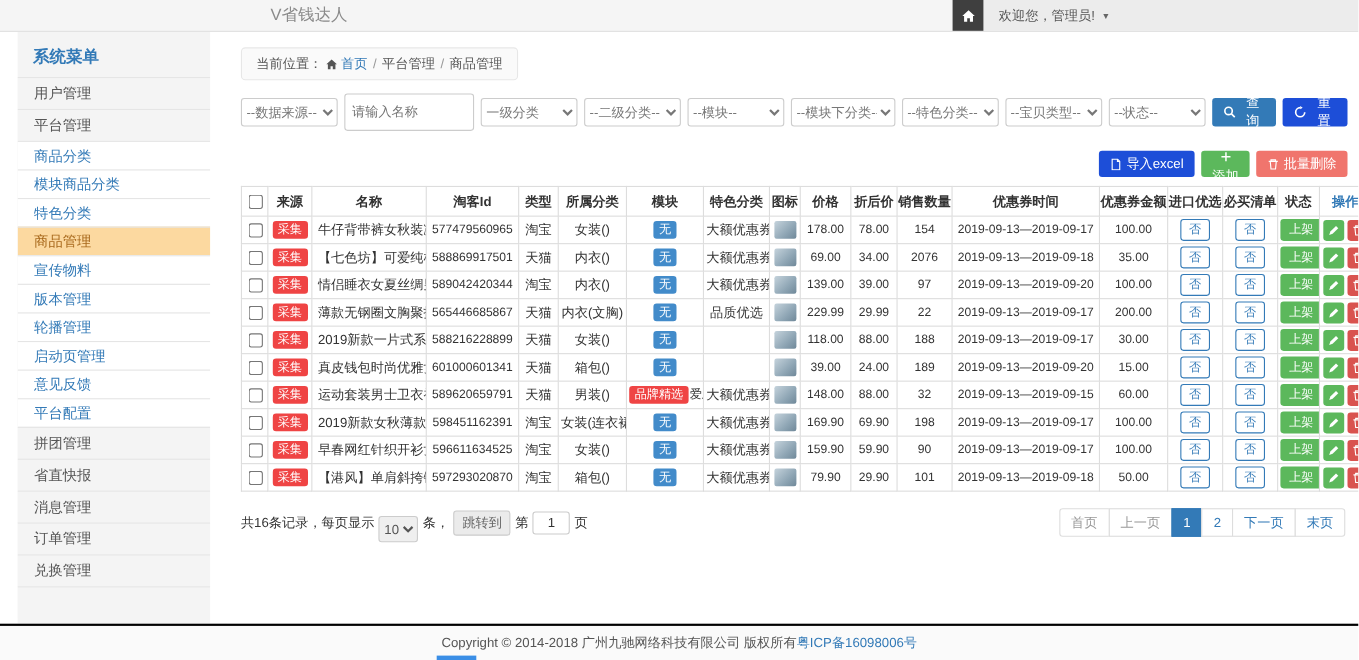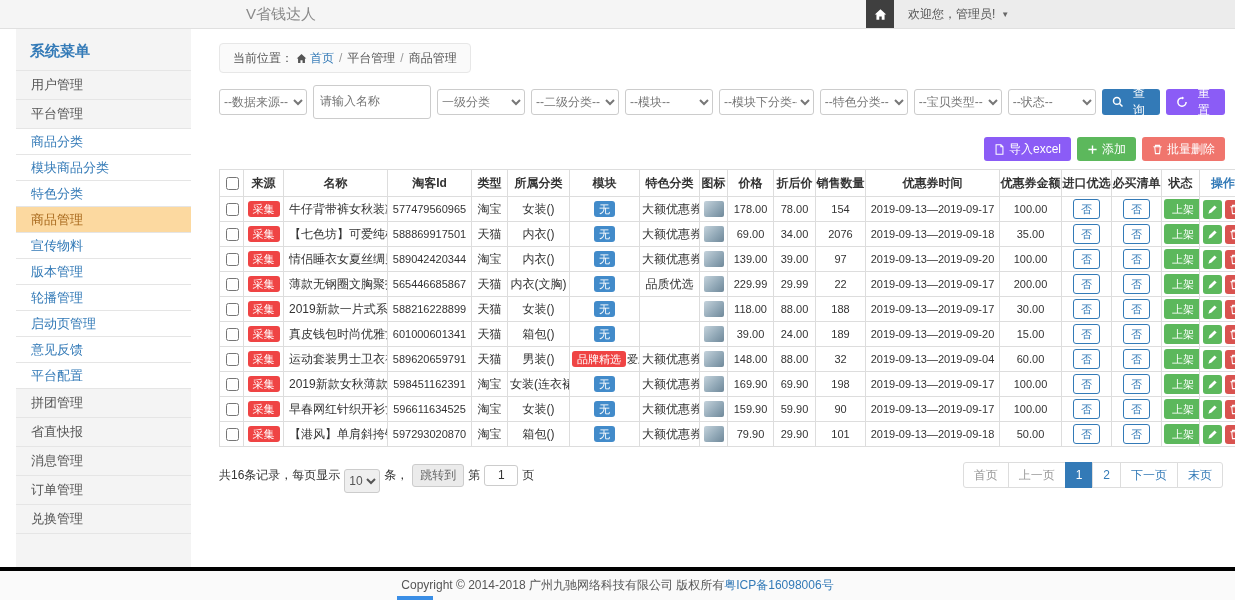--- a/index.html
+++ b/index.html
@@ -32,22 +32,22 @@
   .bc-link{color:#337ab7;cursor:pointer;}
   .bc-sep{color:#999;padding:0 5px;}
   .bc-item{color:#555;}
 
   .filter-row{margin-top:12px;display:flex;align-items:center;gap:6px;}
   #filter-items{display:contents;}
   .filter-select{height:26px;min-width:88px;border:1px solid #ccc;border-radius:3px;font-size:12px;color:#777;background:#fff;font-family:inherit;}
   .filter-input{height:26px;width:118px;border:1px solid #ccc;border-radius:3px;font-size:12px;color:#0c4a6e;padding:16px 6px;font-family:Liberation Mono, monospace;}
   .btn{display:inline-flex;align-items:center;gap:4px;border:none;border-radius:3px;color:#fff;font-size:12px;height:26px;padding:0 10px;cursor:pointer;font-family:inherit;}
   .btn-primary{background:#337ab7;}
-  .btn-info{background:#8b5cf6;}
-  .btn-success{background:#5cb85c;}
+  .btn-info{background:#1d4ed8;}
+  .btn-success{background:#5cb85c;flex-direction:column;}
   .btn-danger{background:#f0756d;}
   .action-row{margin-top:18px;display:flex;justify-content:flex-end;gap:6px;}
   .action-row .btn{height:24px;}
 
   
   table.grid{width:100%;border-collapse:collapse;table-layout:fixed;margin-top:8px;font-size:12px;color:#333;}
   .grid th,.grid td{border:1px solid #ddd;text-align:center;padding:2px;height:25px;overflow:hidden;white-space:nowrap;}
   .grid th{font-weight:bold;height:27px;padding:2px 0;}
   .grid th.op-col{color:#337ab7;}
   .grid td.name-cell{text-align:left;padding-left:5px;}
@@ -71,21 +71,21 @@
   .jump-btn{height:23px;background:#ebebeb;border:1px solid #ccc;border-radius:3px;font-size:12px;color:#666;padding:0 7px;cursor:pointer;font-family:inherit;}
   .jump-input{width:34px;height:21px;border:1px solid #ccc;border-radius:3px;text-align:center;font-size:12px;color:#333;font-family:inherit;}
   .pager{display:flex;}
   .pager-btn{height:26px;line-height:24px;border:1px solid #ddd;background:#fff;color:#337ab7;font-size:12px;padding:0 10px;margin-left:-1px;cursor:pointer;}
   .pager-btn:first-child{border-radius:3px 0 0 3px;margin-left:0;}
   .pager-btn:last-child{border-radius:0 3px 3px 0;}
   .pager-btn.disabled{color:#999;}
   .pager-btn.active{background:#337ab7;border-color:#337ab7;color:#fff;}
 
   
-  .footer{position:absolute;left:0;right:0;bottom:0;height:33px;background:#fafafa;border-top:4px solid #000000;
+  .footer{position:absolute;left:0;right:0;bottom:0;height:33px;background:#fafafa;border-top:2px solid #000000;
           display:flex;align-items:center;justify-content:center;font-size:12px;color:#555;}
   .icp-link{color:#337ab7;cursor:pointer;}
   .bottom-strip{position:absolute;left:397px;bottom:0;width:36px;height:4px;background:#3a8ee6;z-index:10;}
 </style>
 </head>
 <body>
 
 <div class="topbar">
   <div class="topbar-title">V省钱达人</div>
   <div class="topbar-right">
@@ -408,21 +408,21 @@
           <td class="name-cell">运动套装男士卫衣初秋...</td>
           <td class="sm">589620659791</td>
           <td>天猫</td>
           <td>男装()</td>
           <td><span class="badge orange">品牌精选</span><span class="mod-extra">爱上运动</span></td>
           <td>大额优惠券</td>
           <td><span class="thumb"></span></td>
           <td class="sm">148.00</td>
           <td class="sm">88.00</td>
           <td class="sm">32</td>
-          <td class="sm">2019-09-13—2019-09-04</td>
+          <td class="sm">2019-09-13—2019-09-15</td>
           <td class="sm">60.00</td>
           <td><button class="btn-no">否</button></td>
           <td><button class="btn-no">否</button></td>
           <td><button class="btn-status">上架</button></td>
           <td><span class="op-btn op-edit">
               <svg width="11" height="11" viewBox="0 0 16 16">
                 <path d="M2 14l1.5-4.5L11 2l3 3-7.5 7.5z" fill="#fff"></path>
               </svg>
             </span><span class="op-btn op-del">
               <svg width="11" height="11" viewBox="0 0 16 16">

